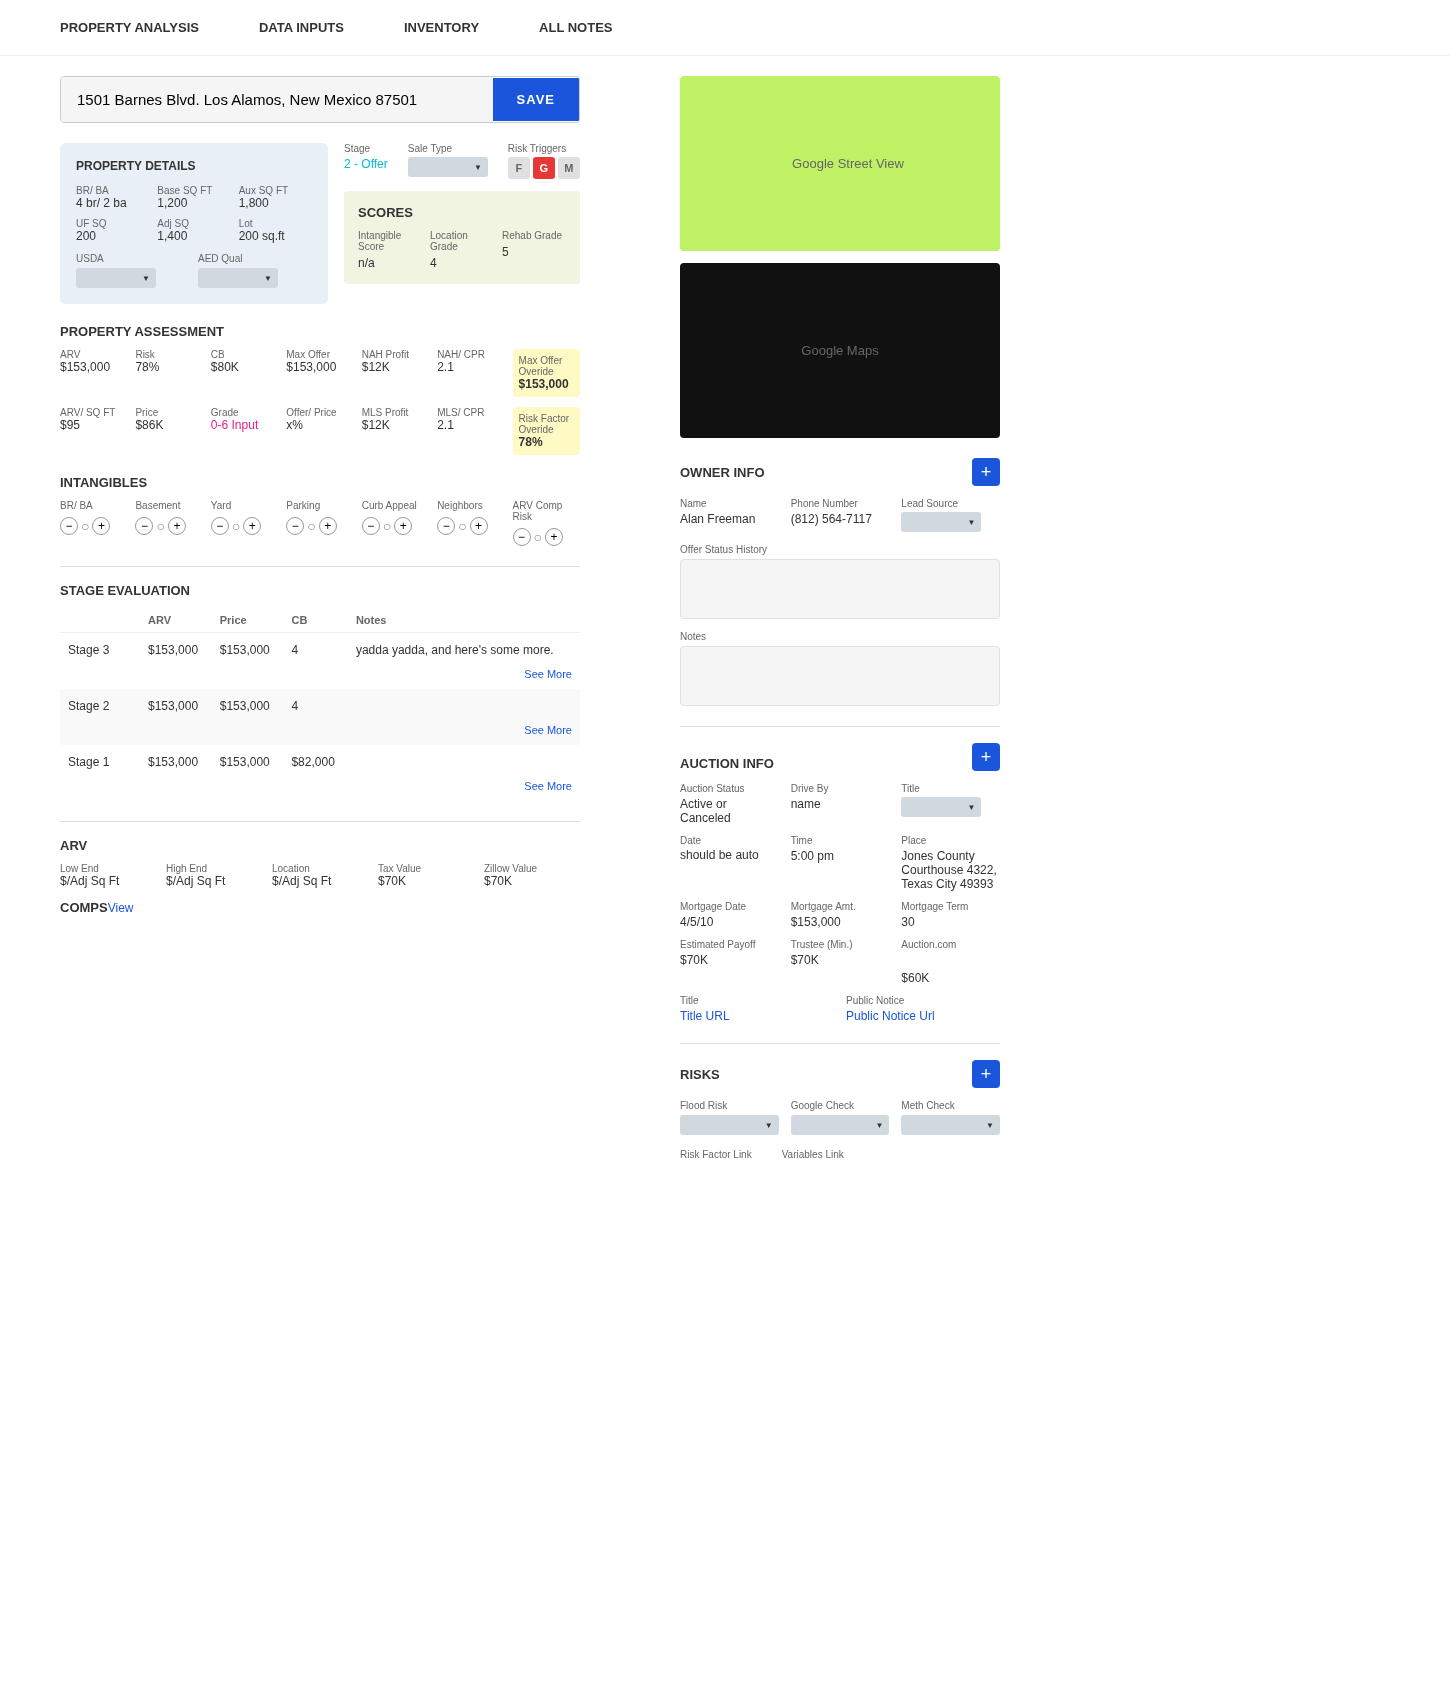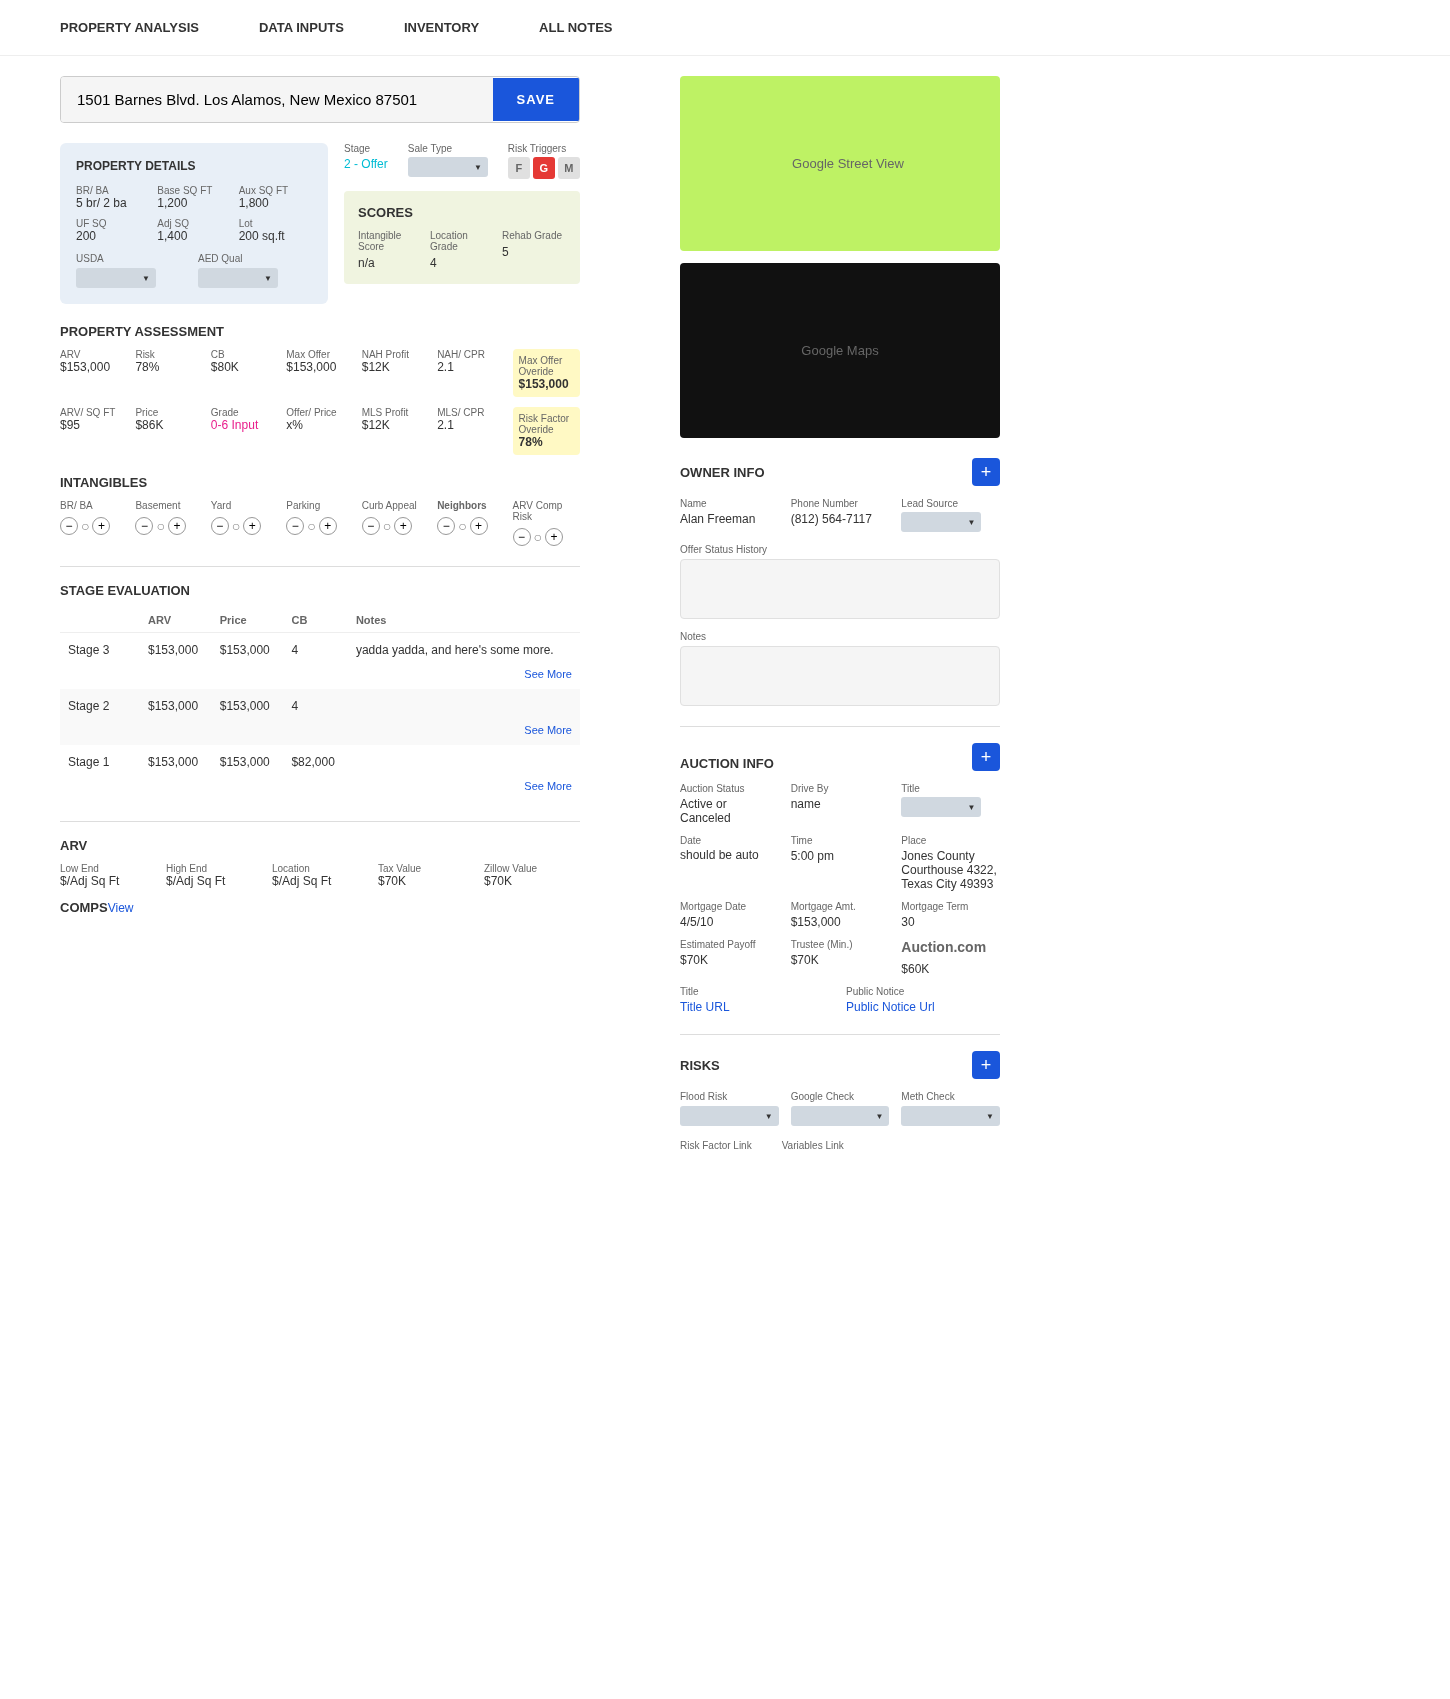--- a/index.html
+++ b/index.html
@@ -24,21 +24,21 @@
       <button style="background:#1a56db;color:#fff;font-weight:bold;font-size:13px;padding:14px 24px;border:none;cursor:pointer;letter-spacing:1px;">SAVE</button>
     </div>
 
     <div style="display:flex;gap:16px;margin-bottom:20px;">
 
       <div style="background:#e8eff7;border-radius:6px;padding:16px;flex:1;">
         <div style="font-weight:bold;font-size:12px;margin-bottom:12px;">PROPERTY DETAILS</div>
         <div style="display:grid;grid-template-columns:1fr 1fr 1fr;gap:8px;margin-bottom:10px;">
           <div>
             <div style="font-size:10px;color:#666;">BR/ BA</div>
-            <div style="font-size:12px;font-weight:500;">5 br/ 2 ba</div>
+            <div style="font-size:12px;font-weight:500;">4 br/ 2 ba</div>
           </div>
           <div>
             <div style="font-size:10px;color:#666;">Base SQ FT</div>
             <div style="font-size:12px;font-weight:500;">1,200</div>
           </div>
           <div>
             <div style="font-size:10px;color:#666;">Aux SQ FT</div>
             <div style="font-size:12px;font-weight:500;">1,800</div>
           </div>
           <div>
@@ -216,21 +216,21 @@
         </div>
         <div>
           <div style="font-size:10px;color:#666;margin-bottom:6px;">Curb Appeal</div>
           <div style="display:flex;align-items:center;gap:3px;">
             <button style="width:18px;height:18px;border-radius:50%;border:1px solid #999;background:#fff;cursor:pointer;font-size:12px;display:flex;align-items:center;justify-content:center;">−</button>
             <span style="font-size:14px;color:#888;">○</span>
             <button style="width:18px;height:18px;border-radius:50%;border:1px solid #999;background:#fff;cursor:pointer;font-size:12px;display:flex;align-items:center;justify-content:center;">+</button>
           </div>
         </div>
         <div>
-          <div style="font-size:10px;color:#666;margin-bottom:6px;font-weight:bold;">Neighbors</div>
+          <div style="font-size:10px;color:#666;margin-bottom:6px;">Neighbors</div>
           <div style="display:flex;align-items:center;gap:3px;">
             <button style="width:18px;height:18px;border-radius:50%;border:1px solid #999;background:#fff;cursor:pointer;font-size:12px;display:flex;align-items:center;justify-content:center;">−</button>
             <span style="font-size:14px;color:#888;">○</span>
             <button style="width:18px;height:18px;border-radius:50%;border:1px solid #999;background:#fff;cursor:pointer;font-size:12px;display:flex;align-items:center;justify-content:center;">+</button>
           </div>
         </div>
         <div>
           <div style="font-size:10px;color:#666;margin-bottom:6px;">ARV Comp Risk</div>
           <div style="display:flex;align-items:center;gap:3px;">
             <button style="width:18px;height:18px;border-radius:50%;border:1px solid #999;background:#fff;cursor:pointer;font-size:12px;display:flex;align-items:center;justify-content:center;">−</button>
@@ -422,21 +422,21 @@
       <div style="display:grid;grid-template-columns:1fr 1fr 1fr;gap:12px;margin-bottom:10px;">
         <div>
           <div style="font-size:10px;color:#666;margin-bottom:3px;">Estimated Payoff</div>
           <div style="font-size:12px;">$70K</div>
         </div>
         <div>
           <div style="font-size:10px;color:#666;margin-bottom:3px;">Trustee (Min.)</div>
           <div style="font-size:12px;">$70K</div>
         </div>
         <div>
-          <div style="font-size:14px;color:#666;margin-bottom:7px;font-weight:bold;">Auction.com</div>
+          <div style="font-size:10px;color:#666;margin-bottom:21px;">Auction.com</div>
           <div style="font-size:12px;">$60K</div>
         </div>
       </div>
       <div style="display:grid;grid-template-columns:1fr 1fr;gap:12px;margin-bottom:10px;">
         <div>
           <div style="font-size:10px;color:#666;margin-bottom:3px;">Title</div>
           <span style="color:#1a56db;cursor:pointer;font-size:12px;">Title URL</span>
         </div>
         <div>
           <div style="font-size:10px;color:#666;margin-bottom:3px;">Public Notice</div>

